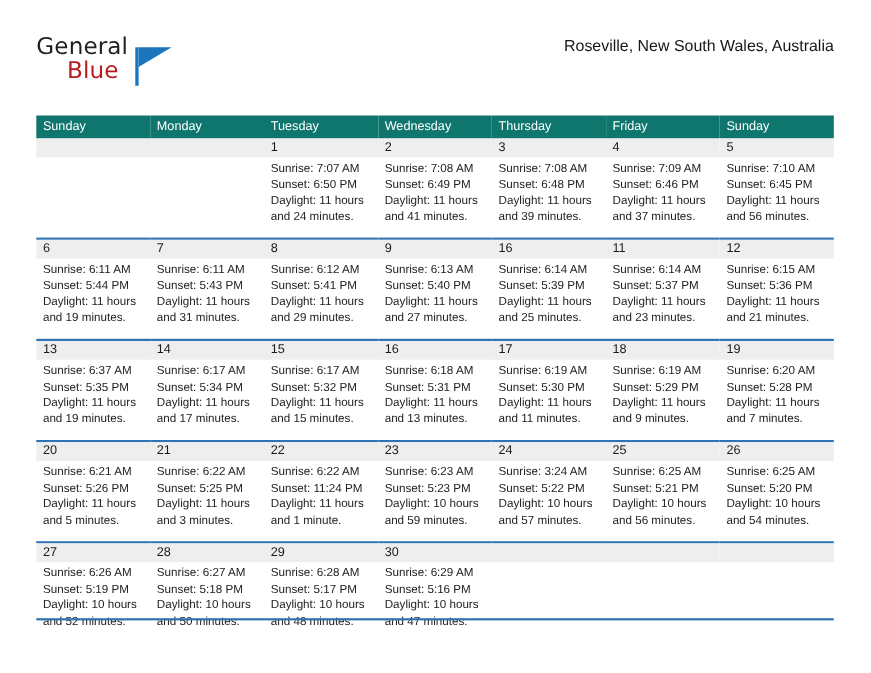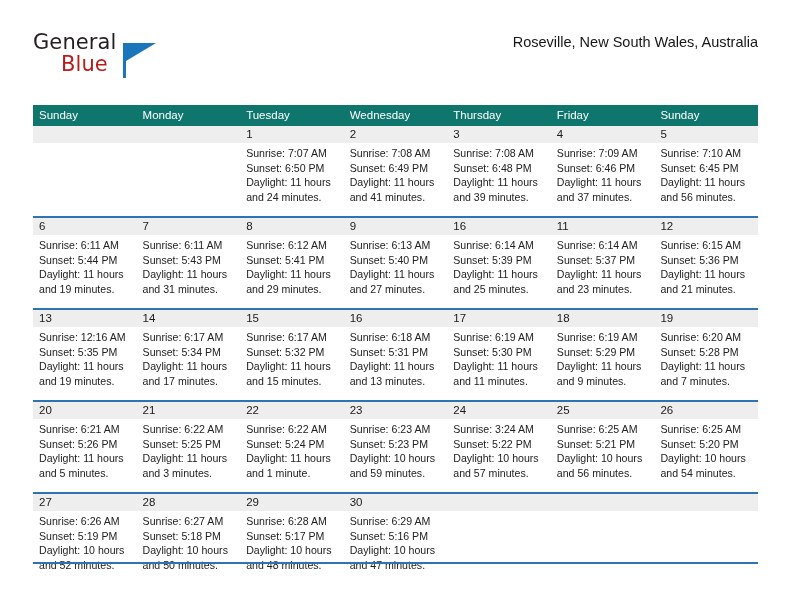--- a/index.html
+++ b/index.html
@@ -346,21 +346,21 @@
                 <div>and 21 minutes.</div>
               </div>
             </div>
           </td>
         </tr>
         <tr class="week-row">
           <td>
             <div class="cell">
               <div class="daynum-band">13</div>
               <div class="info">
-                <div>Sunrise: 12:16 AM</div>
+                <div>Sunrise: 6:37 AM</div>
                 <div>Sunset: 5:35 PM</div>
                 <div>Daylight: 11 hours</div>
                 <div>and 19 minutes.</div>
               </div>
             </div>
           </td>
           <td>
             <div class="cell">
               <div class="daynum-band">14</div>
               <div class="info">
@@ -448,21 +448,21 @@
                 <div>Daylight: 11 hours</div>
                 <div>and 3 minutes.</div>
               </div>
             </div>
           </td>
           <td>
             <div class="cell">
               <div class="daynum-band">22</div>
               <div class="info">
                 <div>Sunrise: 6:22 AM</div>
-                <div>Sunset: 5:24 PM</div>
+                <div>Sunset: 11:24 PM</div>
                 <div>Daylight: 11 hours</div>
                 <div>and 1 minute.</div>
               </div>
             </div>
           </td>
           <td>
             <div class="cell">
               <div class="daynum-band">23</div>
               <div class="info">
                 <div>Sunrise: 6:23 AM</div>

